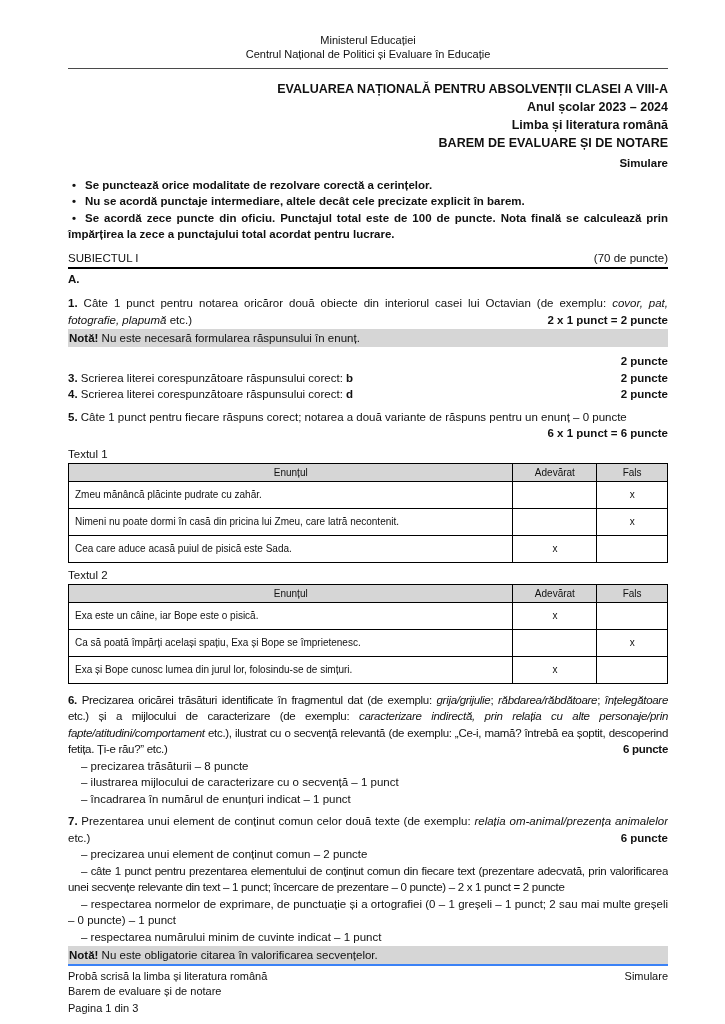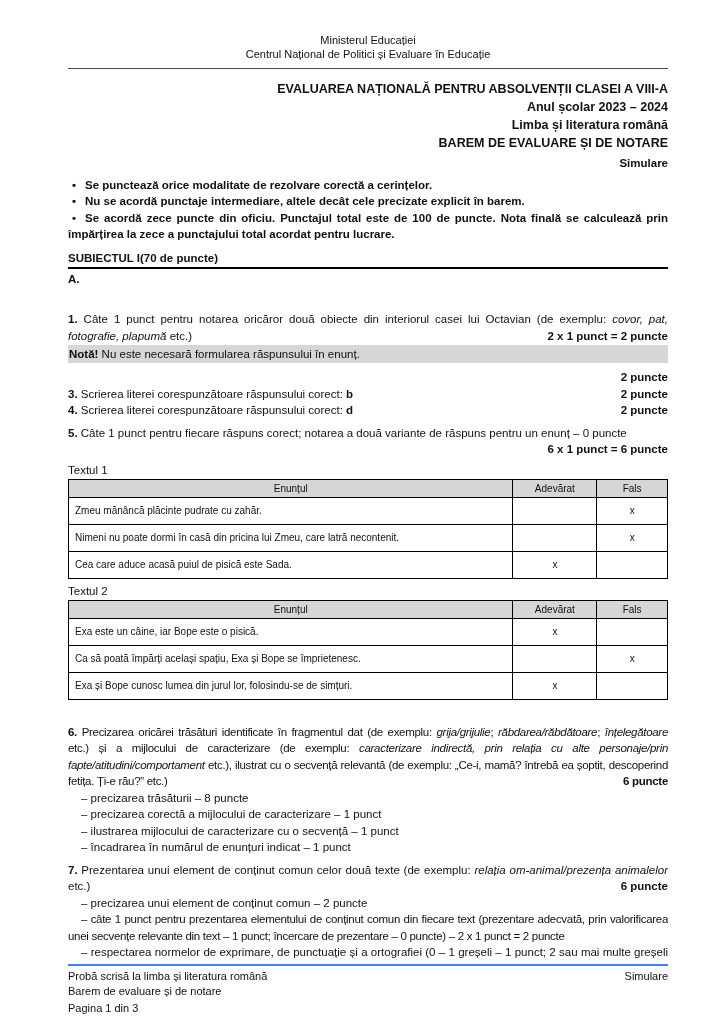--- a/index.html
+++ b/index.html
@@ -17,39 +17,39 @@
     line-height: 16.5px;
   }
   .doc-header { text-align: center; font-size: 11px; line-height: 14px; }
   .hrule { border: none; border-top: 1.5px solid #4a4a4a; margin: 7px 0 11px 0; height: 0; }
   .title-block { text-align: right; font-weight: bold; font-size: 12.5px; line-height: 18px; }
   .session { text-align: right; font-weight: bold; margin-top: 3px; }
   .rules { margin-top: 5px; }
   .rule-item { font-weight: bold; text-align: justify; text-indent: 4px; }
   .rule-item .dot { margin-right: 9px; }
   .section-row {
-    display: flex; 
-    font-weight: bold; border-bottom: 2px solid #000;
+    display: flex; justify-content: space-between;
+    font-weight: normal; border-bottom: 2px solid #000;
     margin-top: 8px; padding-bottom: 1px; line-height: 15px;
   }
   .part { font-weight: bold; margin-top: 2px; }
   .para { text-align: justify; overflow: hidden; }
   .pts { float: right; font-weight: bold; }
   .note { background: #d6d6d6; margin-top: 1px; line-height: 16px; padding: 1px 2px 1px 1px; }
   .sub { text-align: justify; text-indent: 13px; overflow: hidden; }
   .cond { letter-spacing: -0.3px; }
   .textul { line-height: 16px; margin-top: 4px; }
   .truth-table { width: 100%; border-collapse: collapse; margin-top: 1px; font-size: 10px; }
   .truth-table th {
     background: #d6d6d6; border: 1px solid #000; font-weight: normal;
     text-align: center; padding: 1px 4px; line-height: 15px;
   }
   .truth-table td { border: 1px solid #000; padding: 5px 6px 6px 6px; line-height: 15px; }
   .truth-table td.c { text-align: center; }
-  .m4 { margin-top: 4px; } .m6 { margin-top: 6px; } .m8 { margin-top: 24px; }
+  .m4 { margin-top: 4px; } .m6 { margin-top: 6px; } .m8 { margin-top: 8px; }
   .footer {
     position: absolute; left: 68px; right: 57px; bottom: 8px;
     background: #ffffff; border-top: 2px solid #3b82f6;
     padding-top: 3px; font-size: 11px; line-height: 15px;
   }
   .f-row { display: flex; justify-content: space-between; }
   .f-center { text-align: left; margin-top: 2px; }
 </style>
 </head>
 <body>
@@ -173,21 +173,20 @@
           <td class="c"></td>
         </tr>
       </tbody>
   </table>
 
   <div class="para m8 cond">
     <span><span style="font-weight: bold;">6.</span><span> Precizarea oricărei trăsături identificate în fragmentul dat (de exemplu: </span><span style="font-style: italic;">grija/grijulie</span><span>; </span><span style="font-style: italic;">răbdarea/răbdătoare</span><span>; </span><span style="font-style: italic;">înțelegătoare</span><span> etc.) și a mijlocului de caracterizare (de exemplu: </span><span style="font-style: italic;">caracterizare indirectă, prin relația cu alte personaje/prin fapte/atitudini/comportament</span><span> etc.), ilustrat cu o secvență relevantă (de exemplu: „Ce-i, mamă? întrebă ea șoptit, descoperind fetița. Ți-e rău?” etc.)</span></span>
     <span class="pts">6 puncte</span>
   </div>
   <div class="sub">– precizarea trăsăturii – 8 puncte</div>
-  <div class="sub">– precizarea corectă a mijlocului de caracterizare – 1 punct</div>
   <div class="sub">– ilustrarea mijlocului de caracterizare cu o secvență – 1 punct</div>
   <div class="sub">– încadrarea în numărul de enunțuri indicat – 1 punct</div>
 
   <div class="para m6">
     <span><span style="font-weight: bold;">7.</span><span> Prezentarea unui element de conținut comun celor două texte (de exemplu: </span><span style="font-style: italic;">relația om-animal/prezența animalelor</span><span> etc.)</span></span>
     <span class="pts">6 puncte</span>
   </div>
   <div class="sub">– precizarea unui element de conținut comun – 2 puncte</div>
   <div class="sub cond">– câte 1 punct pentru prezentarea elementului de conținut comun din fiecare text (prezentare adecvată, prin valorificarea unei secvențe relevante din text – 1 punct; încercare de prezentare – 0 puncte) – 2 x 1 punct = 2 puncte</div>
   <div class="sub">– respectarea normelor de exprimare, de punctuație și a ortografiei (0 – 1 greșeli – 1 punct; 2 sau mai multe greșeli – 0 puncte) – 1 punct</div>

